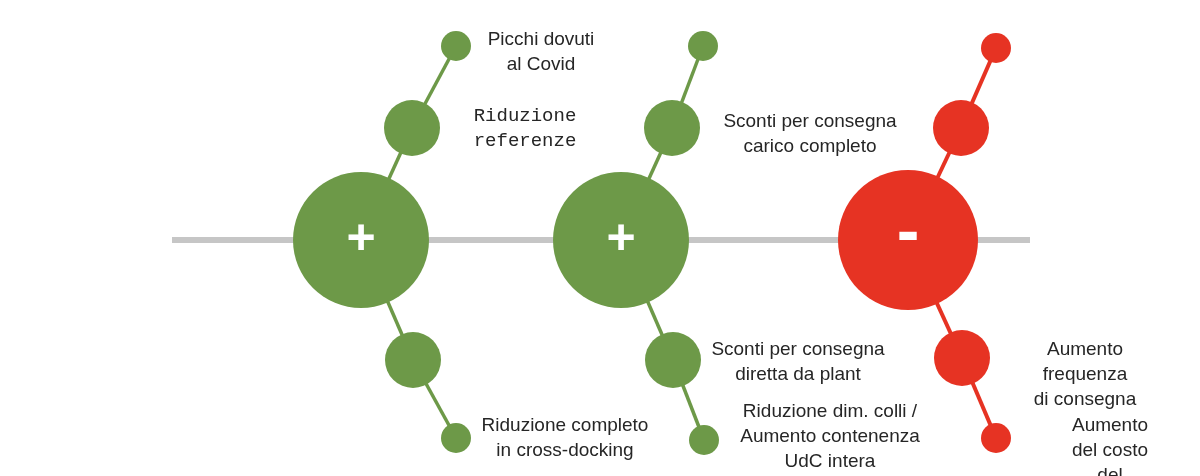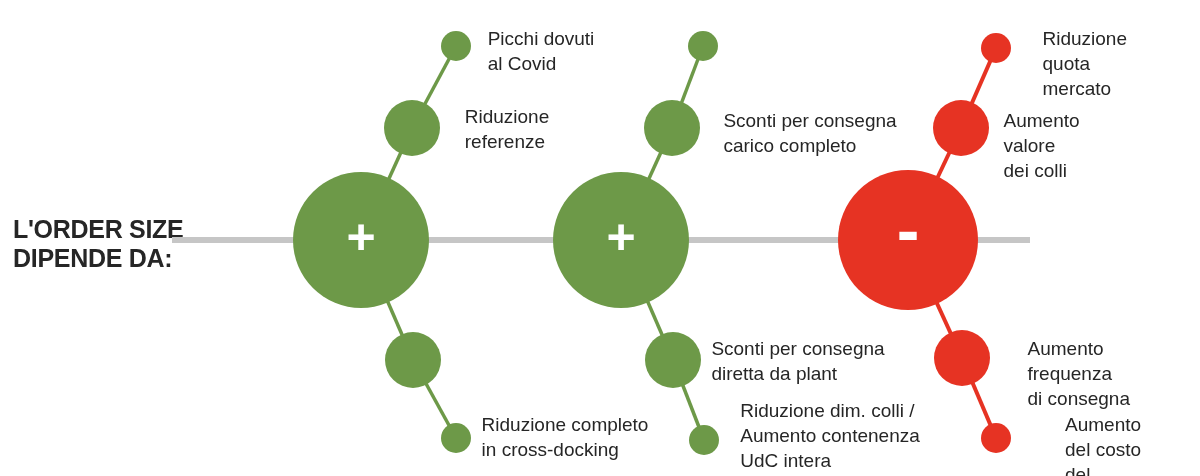--- a/index.html
+++ b/index.html
@@ -58,34 +58,32 @@
     font-size: 50px;
     line-height: 1;
     transform: translateY(-3px);
   }
   .hub.red .sign { font-size: 68px; transform: translateY(-10px); }
   .node-medium { width: 56px; height: 56px; }
   .node-small  { width: 30px; height: 30px; }
   .label {
     position: absolute;
     transform: translateX(-50%);
-    text-align: left;
+    text-align: center;
     font-size: 19px;
     line-height: 1.32;
     color: var(--text, #262626);
     white-space: pre-line;
   }
 </style>
 </head>
 <body>
 
 <div class="canvas">
 
-  <div class="title">L'ORDER SIZE
-DIPENDE DA:</div>
 
   <div class="axis-line"></div>
 
   <svg class="connectors" viewBox="0 0 1200 476">
 
     <line class="green" x1="361" y1="240" x2="412" y2="128"></line>
     <line class="green" x1="412" y1="128" x2="456" y2="46"></line>
     <line class="green" x1="361" y1="240" x2="413" y2="360"></line>
     <line class="green" x1="413" y1="360" x2="456" y2="438"></line>
 
@@ -119,35 +117,31 @@
   <div class="circle hub red" style="left:838px; top:170px;">
     <span class="sign">-</span>
   </div>
   <div class="circle node-medium red" style="left:933px; top:100px;"></div>
   <div class="circle node-small red" style="left:981px; top:33px;"></div>
   <div class="circle node-medium red" style="left:934px; top:330px;"></div>
   <div class="circle node-small red" style="left:981px; top:423px;"></div>
 
   <div class="label" style="left:541px;  top:26px;">Picchi dovuti
 al Covid</div>
-  <div class="label" style="left:507px;  top:104px;">Riduzione
+  <div class="label" style="left:525px;  top:104px;font-family:Liberation Mono, monospace;">Riduzione
 referenze</div>
   <div class="label" style="left:565px;  top:412px;">Riduzione completo
 in cross-docking</div>
 
   <div class="label" style="left:810px;  top:108px;">Sconti per consegna
 carico completo</div>
   <div class="label" style="left:798px;  top:336px;">Sconti per consegna
 diretta da plant</div>
   <div class="label" style="left:830px;  top:398px;">Riduzione dim. colli /
 Aumento contenenza
 UdC intera</div>
 
-  <div class="label" style="left:1095px; top:26px;">Riduzione quota
-mercato</div>
-  <div class="label" style="left:1069px; top:108px;">Aumento valore
-dei colli</div>
   <div class="label" style="left:1085px; top:336px;">Aumento frequenza
 di consegna</div>
   <div class="label" style="left:1110px; top:412px;">Aumento del costo
 del capitale</div>
 
 </div>
 
 </body></html>

